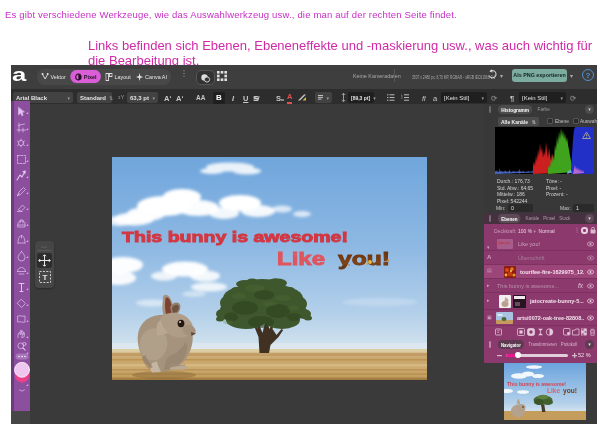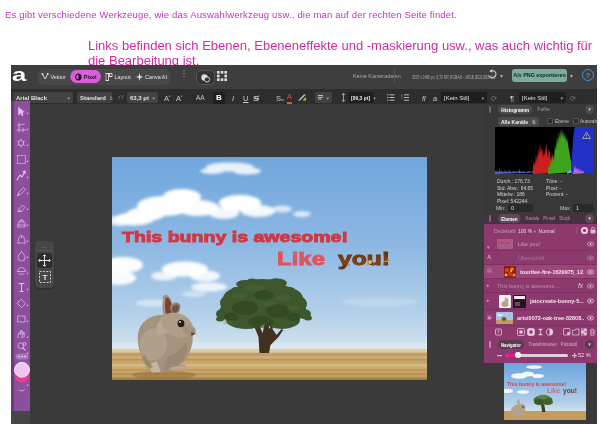--- a/index.html
+++ b/index.html
@@ -22,21 +22,21 @@
 #meta2{left:401px;top:8.5px;font-size:5px;color:#a8a8a8;white-space:nowrap;transform:scaleX(0.66);transform-origin:left;}
 #undo{left:476px;top:3px;color:#d8d8d8;font-size:10px;}
 #undocar{left:489px;top:7px;color:#aaa;font-size:6px;}
 #pngbtn{left:501px;top:4px;width:55px;height:13px;background:#7cab9f;border-radius:3px;color:#142420;font-size:5.4px;font-weight:bold;text-align:center;line-height:13px;white-space:nowrap;}
 #pngcar{left:559px;top:7px;color:#aaa;font-size:6px;}
 #helpq{left:571px;top:4px;width:12px;height:12px;border-radius:50%;border:1.2px solid #4f8fd0;color:#4f8fd0;font-size:8px;font-weight:bold;text-align:center;line-height:11px;box-sizing:border-box;}
 
 #optbar{left:0;top:24px;width:586px;height:15px;background:#2d2d2d;}
 .inp{position:absolute;background:#424242;border-radius:2px;color:#e2e2e2;font-size:6px;display:flex;align-items:center;padding:0 3px;justify-content:space-between;box-sizing:border-box;height:11px;top:3px;white-space:nowrap;}
 .car{color:#9a9a9a;font-size:5px;margin-left:3px;}
-.oicon{position:absolute;color:#c9c9c9;font-size:7.5px;font-weight:normal;top:5px;}
+.oicon{position:absolute;color:#c9c9c9;font-size:7.5px;font-weight:bold;top:5px;}
 .dim{color:#777;}
 
 #toolscroll{left:0px;top:36px;width:3px;height:310px;background:#6a3c7a;}
 #tools{left:3px;top:36px;width:16px;height:310px;background:#8b4f9d;}
 
 #fpanel{left:24px;top:176px;width:19px;height:47px;background:#464646;border-radius:4px;box-shadow:0 1px 2px rgba(0,0,0,.3);}
 #fdots{left:6px;top:2px;color:#999;font-size:6px;letter-spacing:1px;}
 #fdiv{left:2px;top:9px;width:15px;height:1px;background:#575757;}
 #fbtn1{left:2px;top:12px;width:15px;height:15px;background:#2c2c2c;border-radius:3px;}
 #fbtn2{left:3.5px;top:30px;width:12px;height:12px;}

